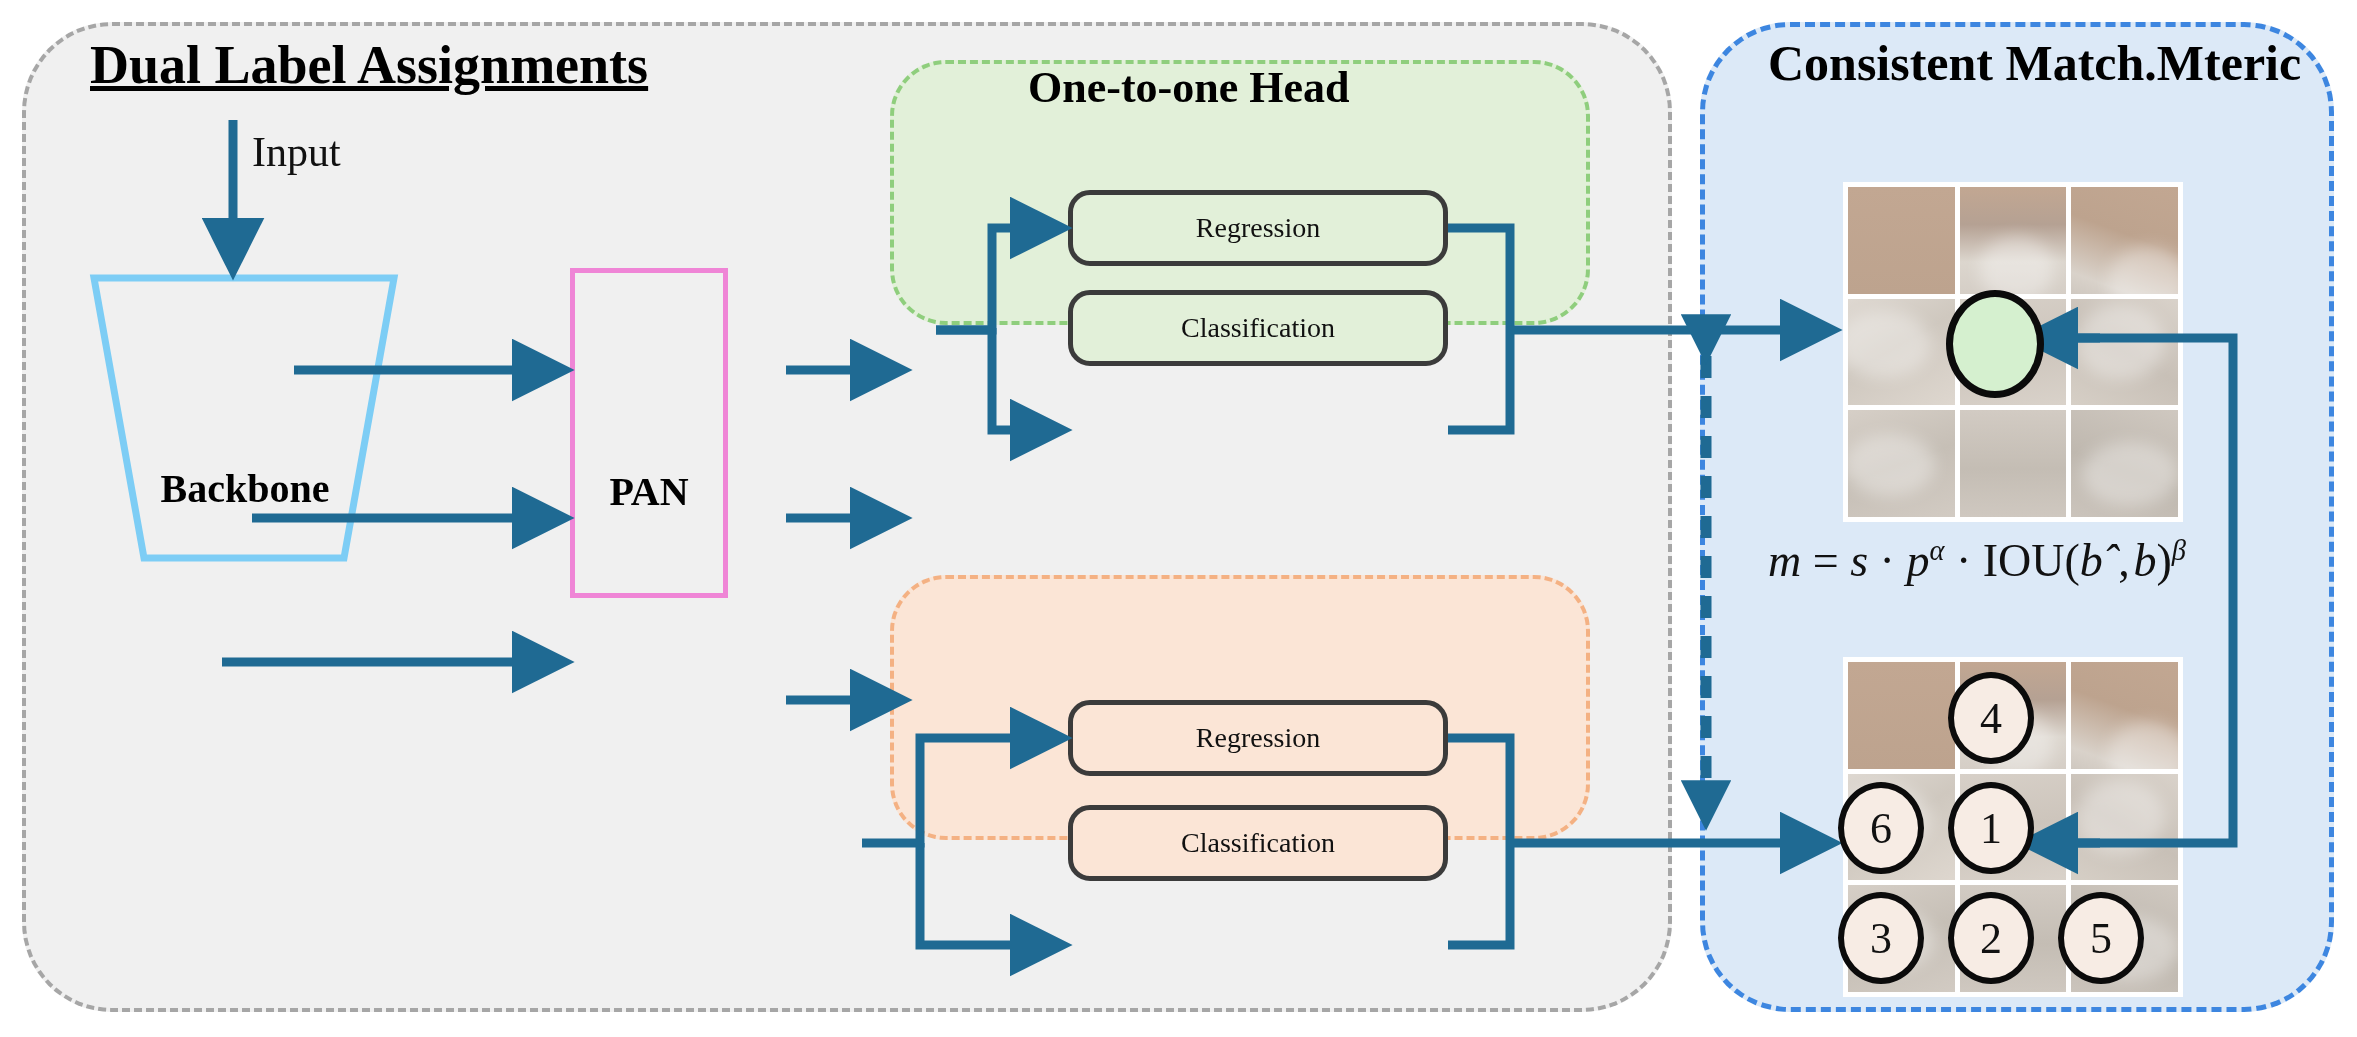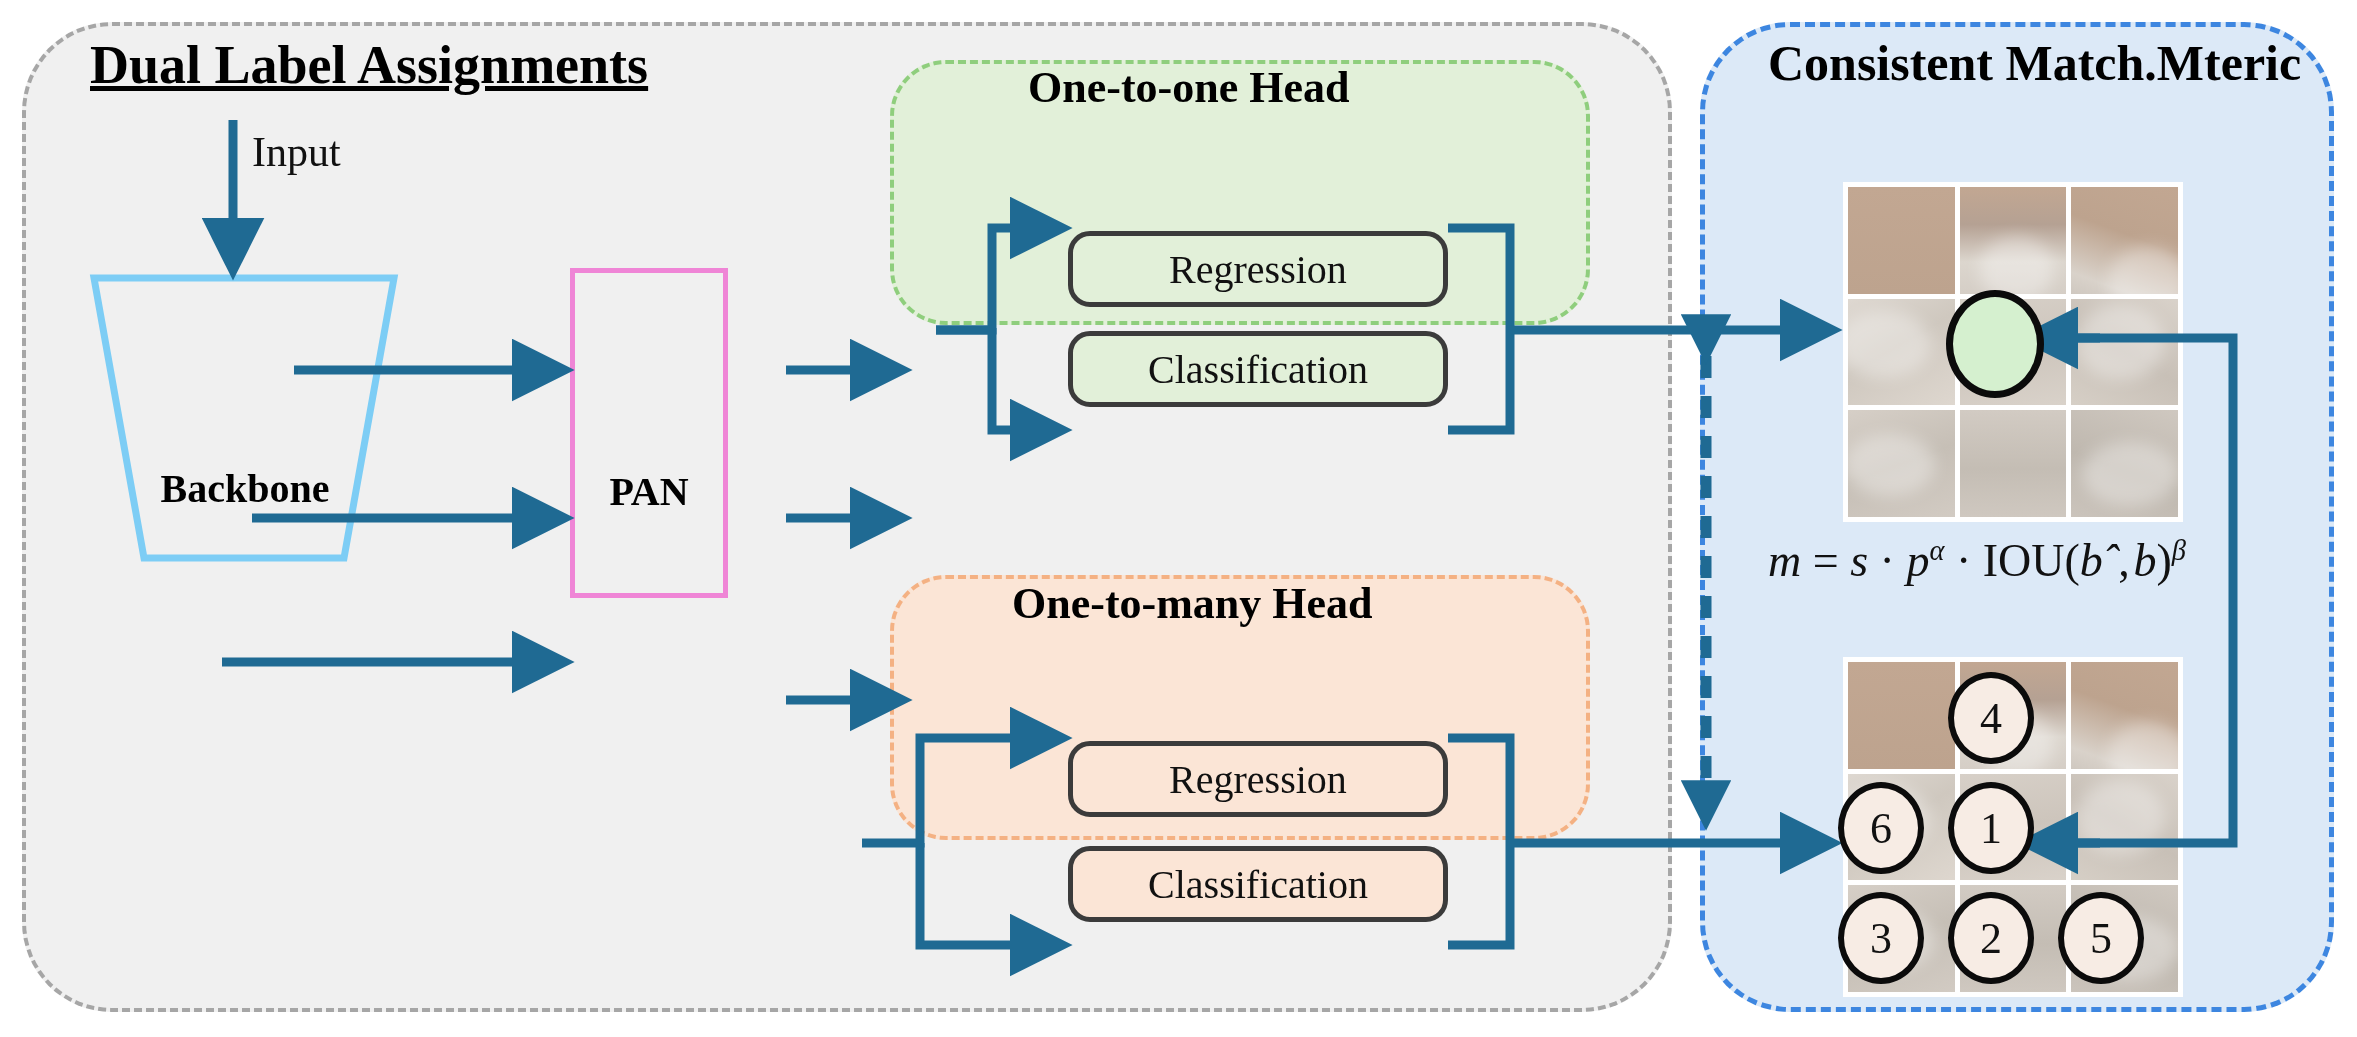--- a/index.html
+++ b/index.html
@@ -33,21 +33,21 @@
 
   
   #pan{position:absolute;left:570px;top:268px;width:158px;height:330px;
       box-sizing:border-box;border:5px solid #ef85d6;background:transparent;}
   #pan-label{position:absolute;left:570px;top:468px;width:158px;
       text-align:center;font-size:40px;font-weight:bold;color:#000;}
 
   
   .headbox{position:absolute;box-sizing:border-box;border:5px solid #3b3b3b;
       border-radius:22px;display:flex;align-items:center;justify-content:center;
-      font-size:40px;color:#111;margin-top:41px;}
+      font-size:28px;color:#111;}
   .headbox.green{background:#e2f0d9;}
   .headbox.orange{background:#fbe5d6;}
   #o2o-reg{left:1068px;top:190px;width:380px;height:76px;}
   #o2o-cls{left:1068px;top:290px;width:380px;height:76px;}
   #o2m-reg{left:1068px;top:700px;width:380px;height:76px;}
   #o2m-cls{left:1068px;top:805px;width:380px;height:76px;}
 
   
   .grid{position:absolute;display:grid;grid-template-columns:repeat(3,1fr);
       grid-template-rows:repeat(3,1fr);gap:5px;background:#ffffff;padding:5px;}
@@ -96,21 +96,20 @@
 <div id="stage">
 
   <div class="panel" id="panel-dual"></div>
   <div class="panel" id="panel-consistent"></div>
   <div class="panel" id="panel-o2o"></div>
   <div class="panel" id="panel-o2m"></div>
 
   <div class="panel-title" id="t-dual">Dual Label Assignments</div>
   <div class="panel-title" id="t-consistent">Consistent Match.Mteric</div>
   <div class="panel-title" id="t-o2o">One-to-one Head</div>
-  <div class="panel-title" id="t-o2m">One-to-many Head</div>
 
   <svg id="backbone" viewBox="0 0 312 292">
     <polygon points="6,6 306,6 256,286 56,286" fill="none" stroke="#7dcdf5" stroke-width="7"></polygon>
   </svg>
   <div id="backbone-label">Backbone</div>
 
   <div id="pan"></div>
   <div id="pan-label">PAN</div>
 
   <div id="input-label">Input</div>

